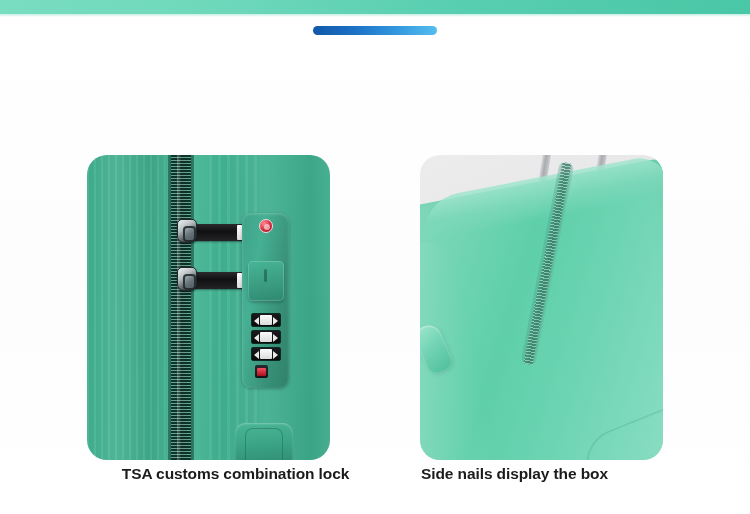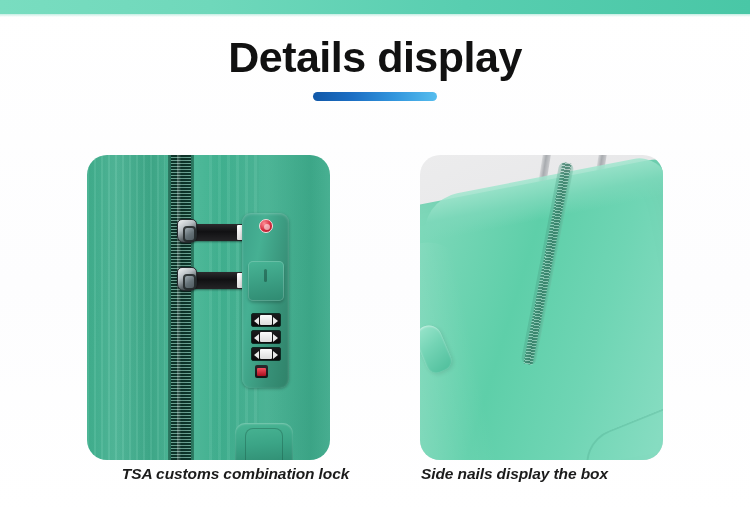--- a/index.html
+++ b/index.html
@@ -271,37 +271,36 @@
   .gloss {
     position:absolute; left:-10px; top:40px; width:120px; height:280px;
     transform:rotate(-11deg);
     background:linear-gradient(100deg,rgba(255,255,255,.22),rgba(255,255,255,0) 70%);
     border-radius:40px;
   }
 
   
   .captions {
     position:absolute; left:0; top:465px; width:750px;
-    display:flex; justify-content:center; gap:36px;font-style:italic;
+    display:flex; justify-content:center; gap:36px;
   }
   .caption {
     width:243px; text-align:center;
     font-size:15.5px; font-weight:bold;
     color:#1b1b1b; letter-spacing:-0.1px;
   }
 </style>
 </head>
 <body>
 
 <div class="page">
 
   <div class="top-band"></div>
 
   <div class="header">
-    <div class="title">Details display</div>
     <div class="accent-wrap">
       <div class="accent-bar"></div>
     </div>
   </div>
 
   <div class="cards">
 
     <div class="card lcard">
       <div class="shell-left"></div>
       <div class="ribs-left"></div>

